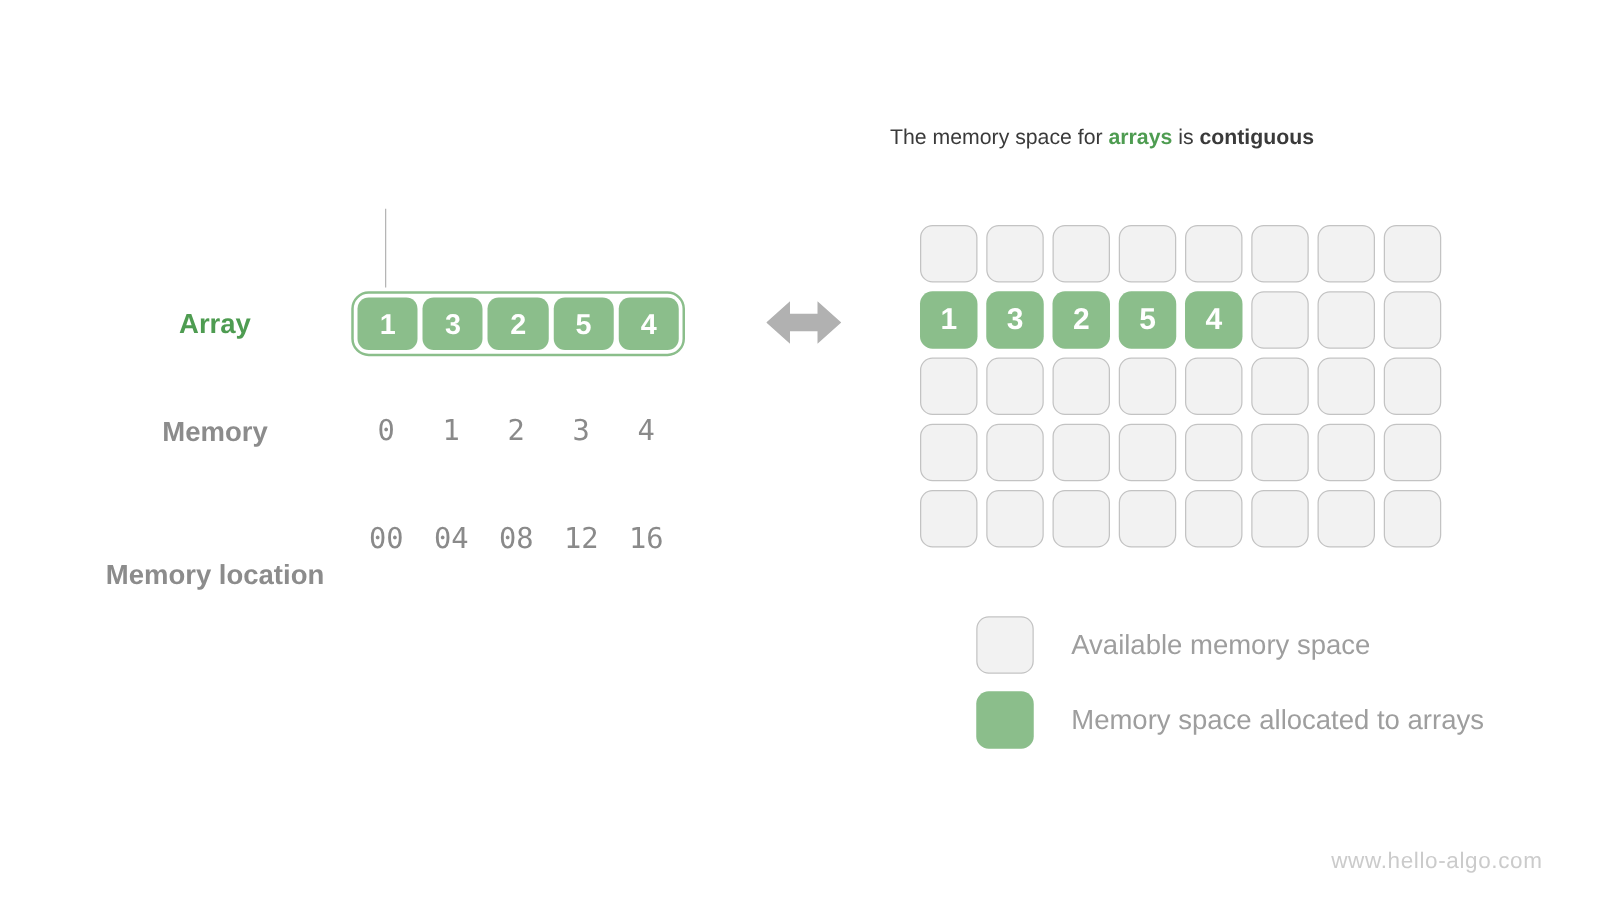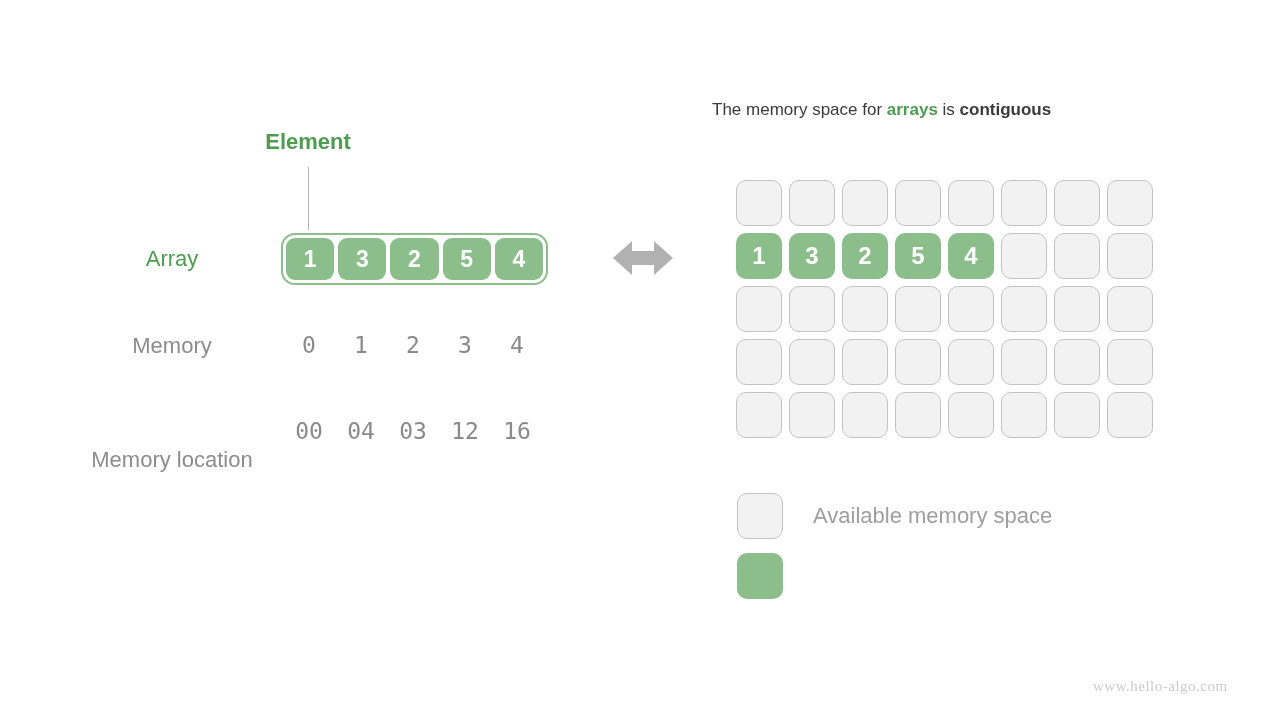--- a/index.html
+++ b/index.html
@@ -16,21 +16,21 @@
     position: absolute; left: 233px; top: 129px; width: 150px;
     text-align: center; font-size: 22px; font-weight: 700;
     color: var(--green-text);
   }
   .connector-line {
     position: absolute; left: 308px; top: 167px;
     width: 1px; height: 63px; background: #b5b5b5;
   }
   .row-label {
     position: absolute; left: 40px; width: 264px; text-align: center;
-    font-size: 22px; font-weight: 400; color: var(--gray-label);
+    font-size: 22px; font-weight: 700; color: var(--gray-label);
   }
   .array-label  { top: 246px; color: var(--green-text); }
   .index-label  { top: 333px; }
   .memory-label { top: 419px; margin-top: 28px; }
   .array-box {
     position: absolute; left: 281px; top: 233px;
     width: 267px; height: 52px; box-sizing: border-box;
     border: 2px solid var(--green-fill); border-radius: 14px;
     padding: 3px; display: flex; gap: 4px; background: #ffffff;
   }
@@ -68,39 +68,38 @@
   }
   .mcell.allocated {
     background: var(--green-fill); border: none;
     color: #ffffff; font-size: 24px; font-weight: 700;
     display: flex; align-items: center; justify-content: center;
   }
   .legend {
     position: absolute; left: 737px; top: 493px;
     display: flex; flex-direction: column; gap: 14px;
   }
-  .legend-row { display: flex; align-items: center; gap: 30px; }
+  .legend-row { display: flex; align-items: center; gap: 30px; margin-left: 44px; }
   .legend-swatch {
     width: 46px; height: 46px; box-sizing: border-box; border-radius: 10px;
   }
   .legend-swatch.available { background: var(--cell-fill); border: 1.5px solid var(--cell-border); }
   .legend-swatch.allocated { background: var(--green-fill); }
   .legend-text { font-size: 22px; color: var(--legend-text); }
   .watermark {
     position: absolute; left: 1065px; top: 678px;
-    font-family: Liberation Serif, serif;
-    font-size: 15px; color: var(--watermark); letter-spacing: 0.5px; margin-left: 28px;
+    font-family: Liberation Sans, sans-serif;
+    font-size: 18px; color: var(--watermark); letter-spacing: 0.5px;
   }
 </style>
 </head>
 <body>
 
 <div id="canvas">
 
-  <div class="element-label">Element</div>
   <div class="connector-line"></div>
 
   <div class="row-label array-label">Array</div>
   <div class="array-box">
     <div class="array-cell">1</div>
     <div class="array-cell">3</div>
     <div class="array-cell">2</div>
     <div class="array-cell">5</div>
     <div class="array-cell">4</div>
   </div>
@@ -111,21 +110,21 @@
     <span>1</span>
     <span>2</span>
     <span>3</span>
     <span>4</span>
   </div>
 
   <div class="row-label memory-label">Memory location</div>
   <div class="digit-row memory-digits">
     <span>00</span>
     <span>04</span>
-    <span>03</span>
+    <span>08</span>
     <span>12</span>
     <span>16</span>
   </div>
 
   <div class="arrow-wrap">
     <svg width="60" height="40" viewBox="0 0 60 40" xmlns="http://www.w3.org/2000/svg">
       <polygon points="0,20 19,3 19,13 41,13 41,3 60,20 41,37 41,27 19,27 19,37" fill="#B1B1B1"></polygon>
     </svg>
   </div>
 
@@ -174,17 +173,18 @@
       <div class="mcell"></div>
     </div>
 
   <div class="legend">
     <div class="legend-row">
       <div class="legend-swatch available"></div>
       <div class="legend-text">Available memory space</div>
     </div>
     <div class="legend-row">
       <div class="legend-swatch allocated"></div>
+      <div class="legend-text">Memory space allocated to arrays</div>
     </div>
   </div>
 
   <div class="watermark">www.hello-algo.com</div>
 </div>
 
 </body></html>

